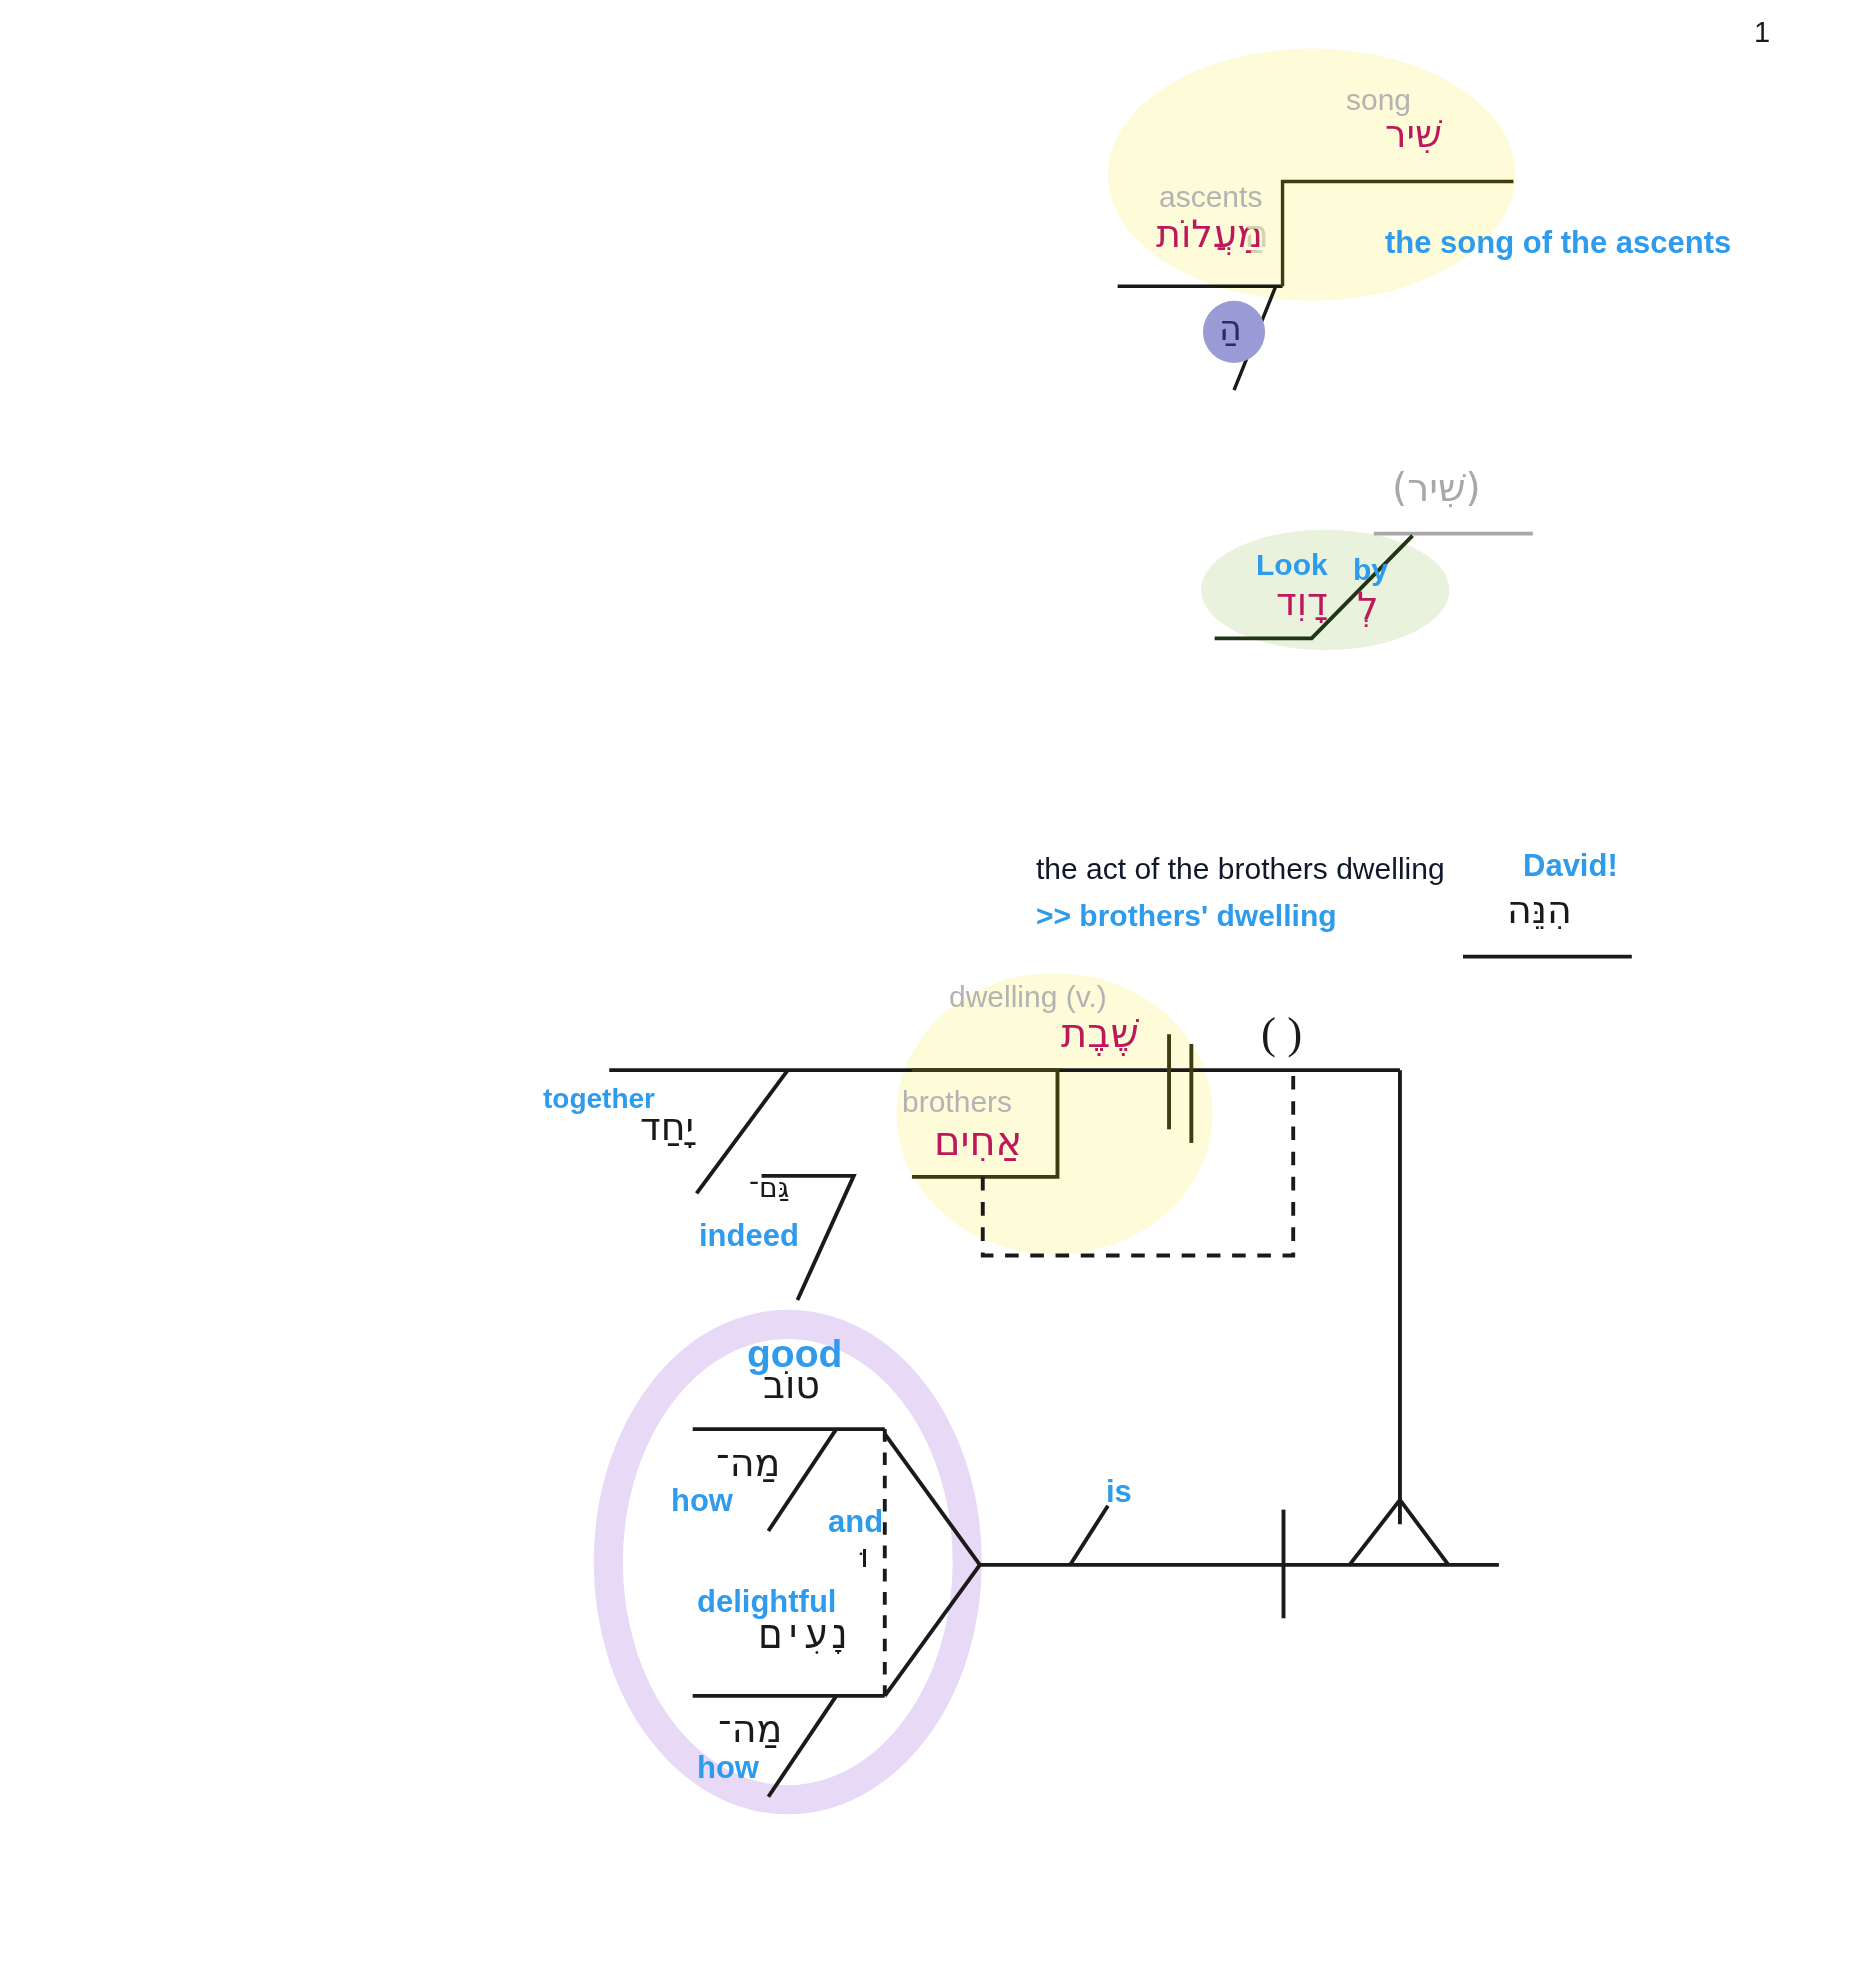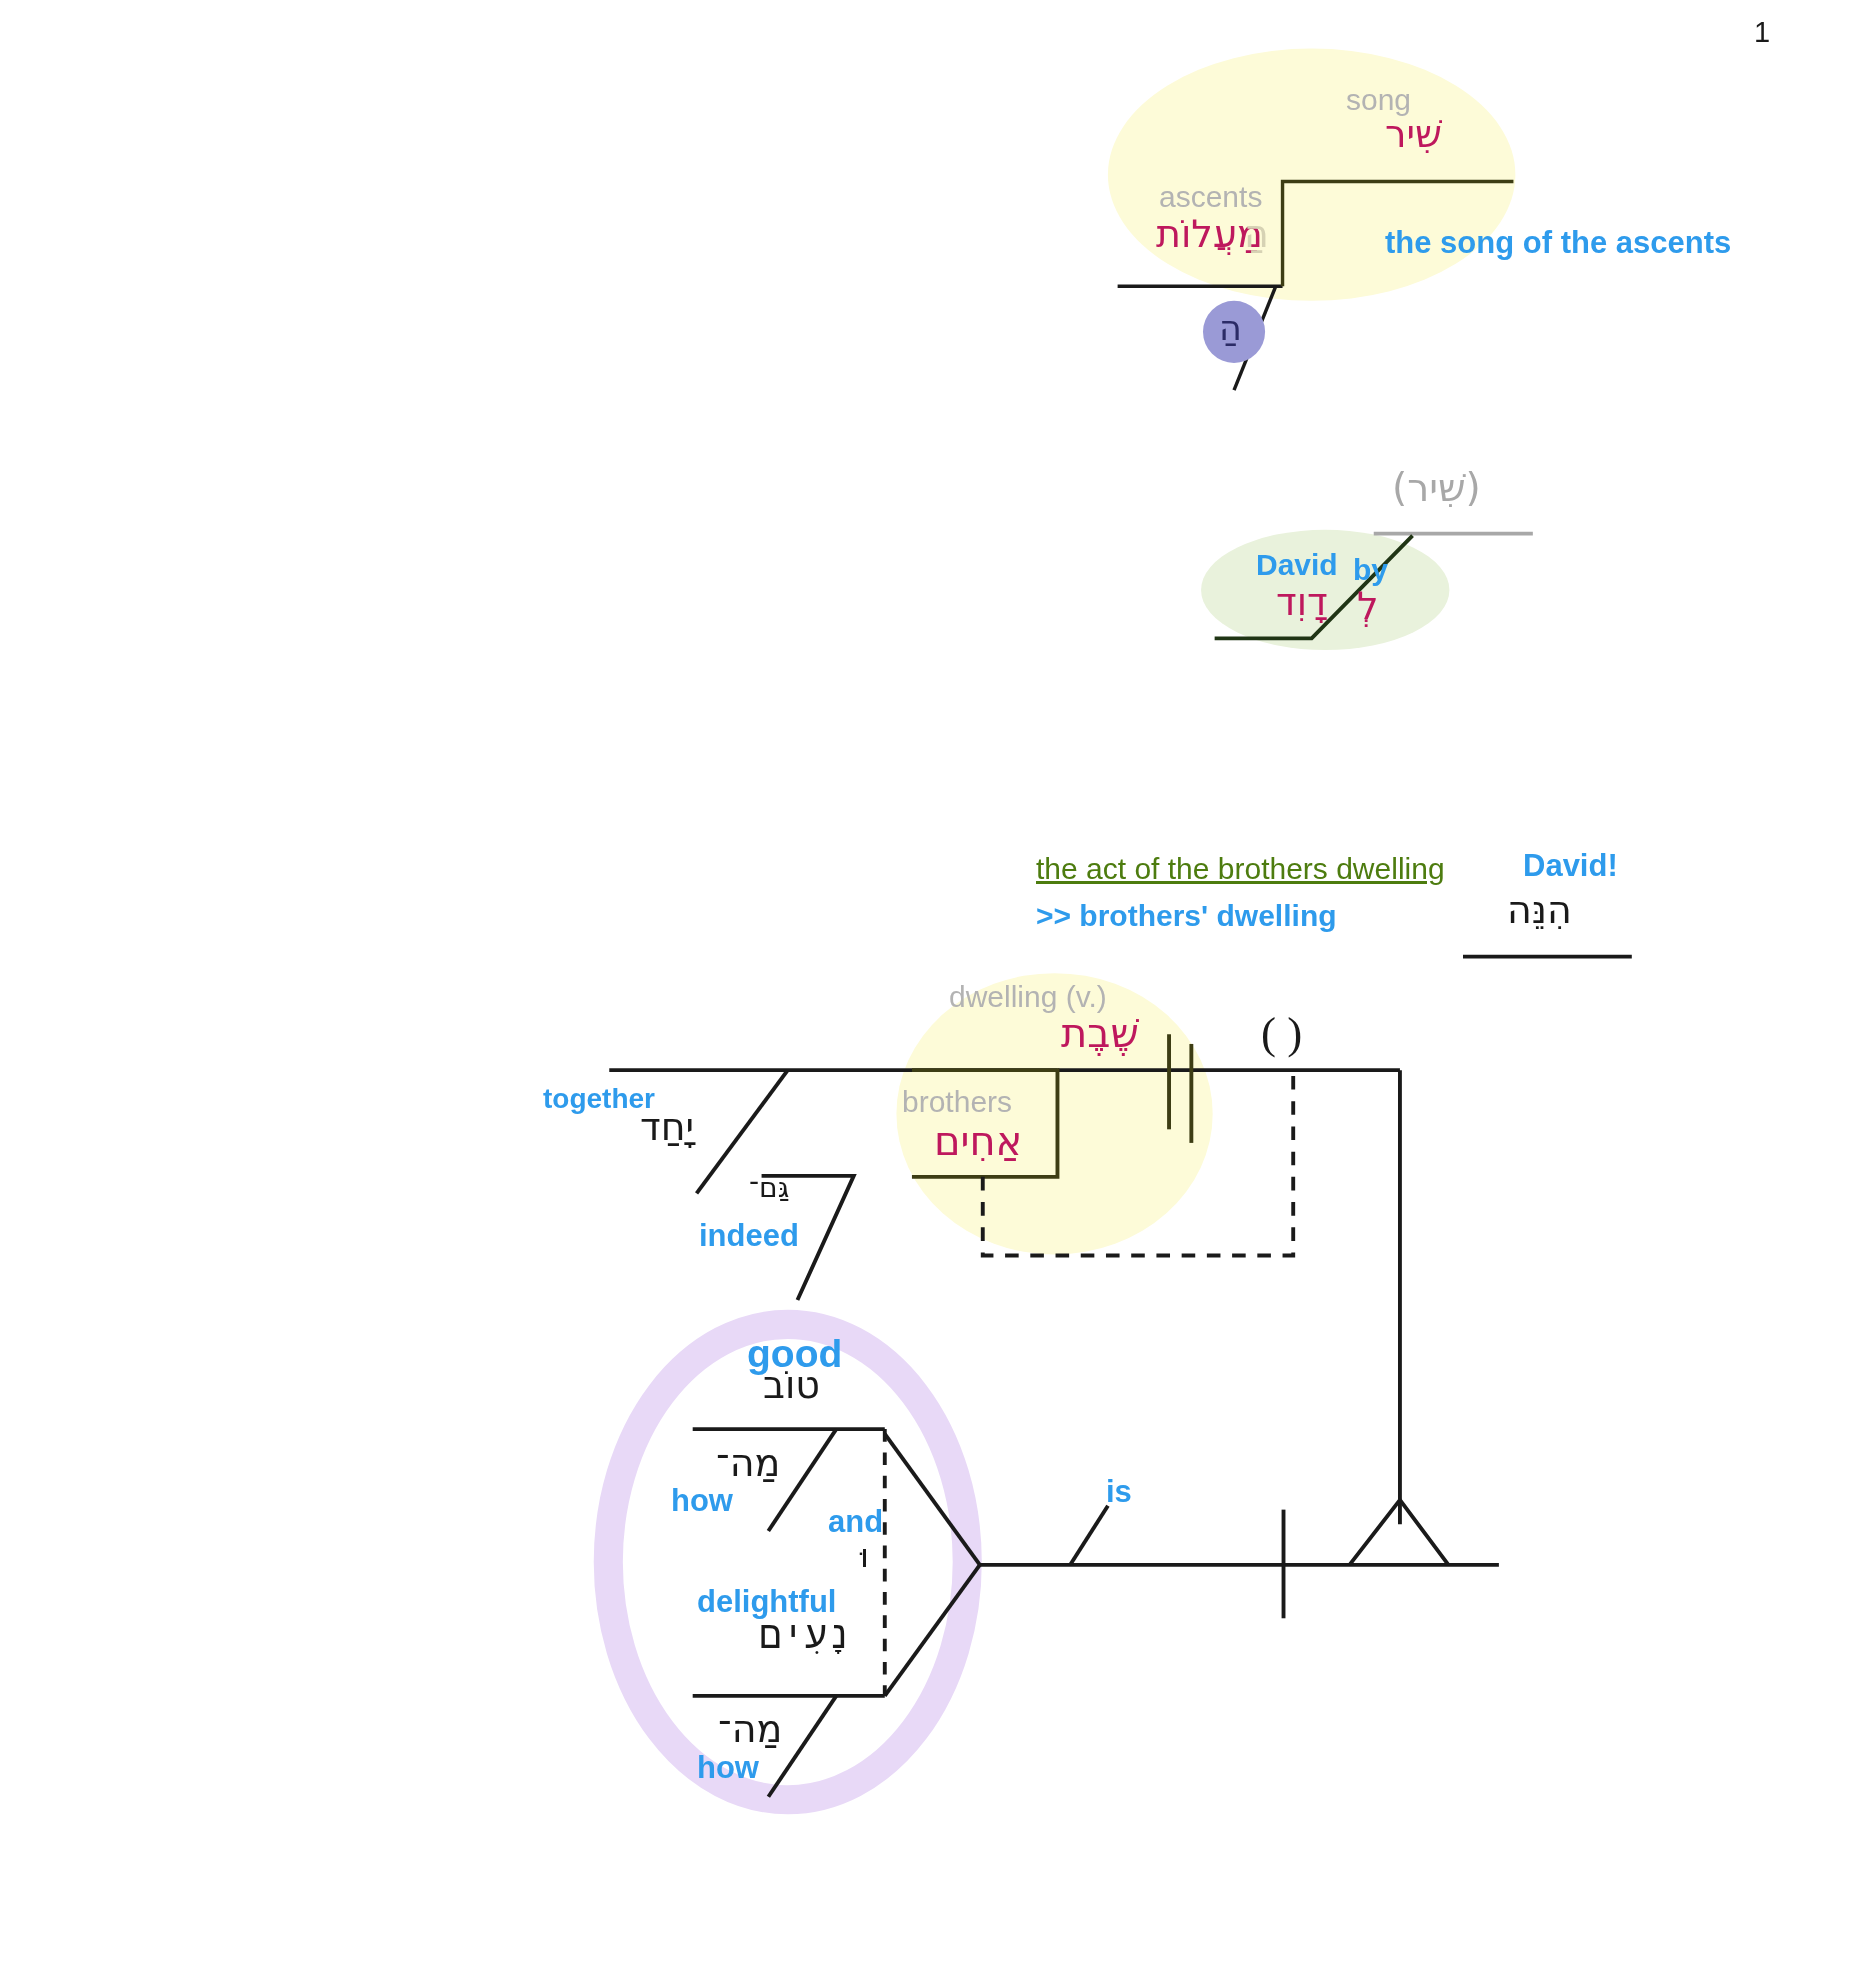--- a/index.html
+++ b/index.html
@@ -4,21 +4,21 @@
 <style>
   html,body{margin:0;padding:0;background:#ffffff;}
   body{
     width:1853px;height:1987px;position:relative;overflow:hidden;
     font-family:"Liberation Sans","DejaVu Sans",sans-serif;
   }
   .canvas{position:absolute;inset:0;}
   svg.layer{position:absolute;left:0;top:0;width:1853px;height:1987px;overflow:visible;}
   .txt{position:absolute;white-space:nowrap;line-height:1;}
   .gloss-blue{color:#2e9bec;font-weight:bold;}
-  .gloss-blue-reg{color:#4d7c0f;font-weight:normal;text-decoration:underline;}
+  .gloss-blue-reg{color:#0f172a;font-weight:normal;}
   .gloss-gray{color:#b3b3b3;font-weight:normal;}
   .heb{font-family:"DejaVu Sans","Liberation Serif",serif;direction:rtl;unicode-bidi:bidi-override;}
   .heb-dark{color:#1a1a1a;}
   .heb-olive{color:#be185d;}
   .heb-ghost{color:#d6d2b4;}
   .heb-gray{color:#a8a8a8;}
   .heb-purple{color:#2b2b66;}
   .pagenum{color:#1a1a1a;font-size:29px;}
   .paren{color:#1a1a1a;font-family:"Liberation Serif","DejaVu Serif",serif;}
 </style>
@@ -65,21 +65,21 @@
 
   <svg class="layer" viewBox="0 0 1910 2048" width="1853" height="1987">
 
     <line x1="1416" y1="550" x2="1580" y2="550" stroke="#a8a8a8" stroke-width="4"></line>
 
     <polyline points="1456,552 1352,658 1252,658" fill="none" stroke="#203515" stroke-width="4"></polyline>
   </svg>
 
   <span class="txt heb heb-gray" style="left:1392px;top:468px;font-size:39px;">(שִׁיר)</span>
 
-  <span class="txt gloss-blue" style="left:1256px;top:550px;font-size:30px;">David</span>
+  <span class="txt gloss-blue" style="left:1256px;top:550px;font-size:30px;">Look</span>
   <span class="txt heb heb-olive" style="left:1276px;top:583px;font-size:38px;">דָוִד</span>
 
   <span class="txt gloss-blue" style="left:1353px;top:555px;font-size:30px;">by</span>
   <span class="txt heb heb-olive" style="left:1357px;top:587px;font-size:38px;">לְ</span>
 
   <span class="txt gloss-blue-reg" style="left:1036px;top:854px;font-size:30px;">the act of the brothers dwelling</span>
   <span class="txt gloss-blue" style="left:1036px;top:901px;font-size:30px;">&gt;&gt; brothers' dwelling</span>
 
   <span class="txt gloss-blue" style="left:1523px;top:850px;font-size:31px;">David!</span>
   <span class="txt heb heb-dark" style="left:1507px;top:891px;font-size:38px;">הִנֵּה</span>

